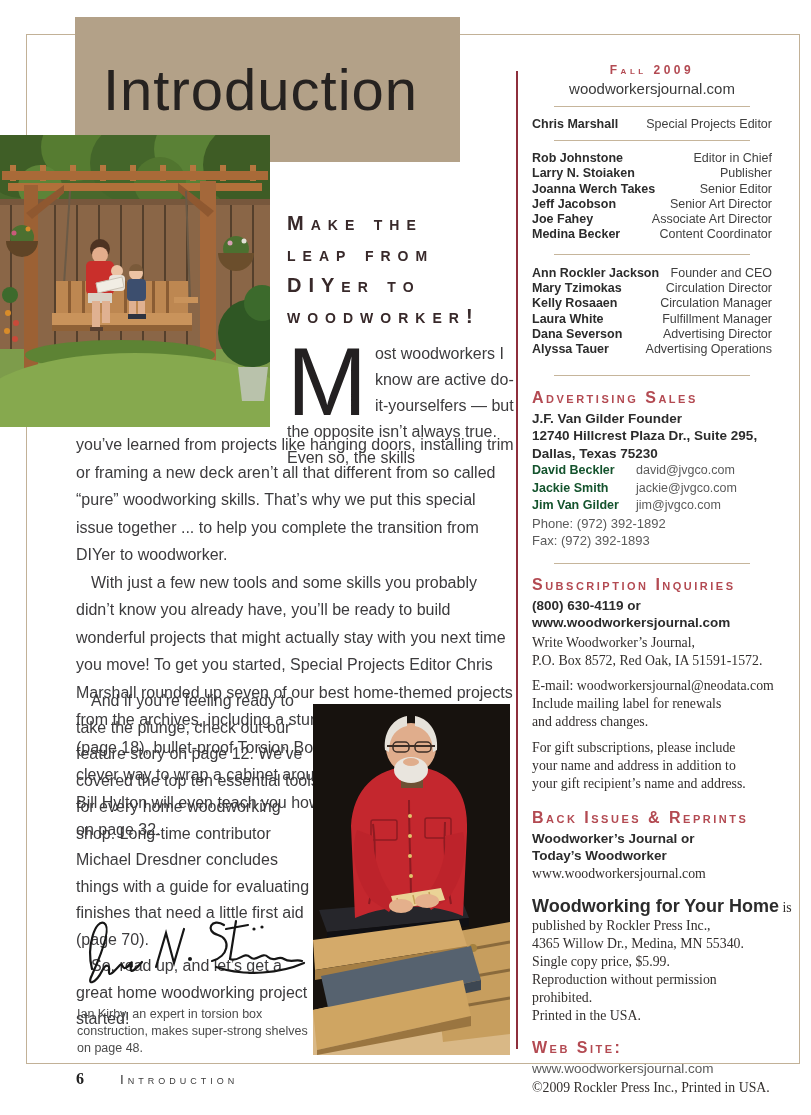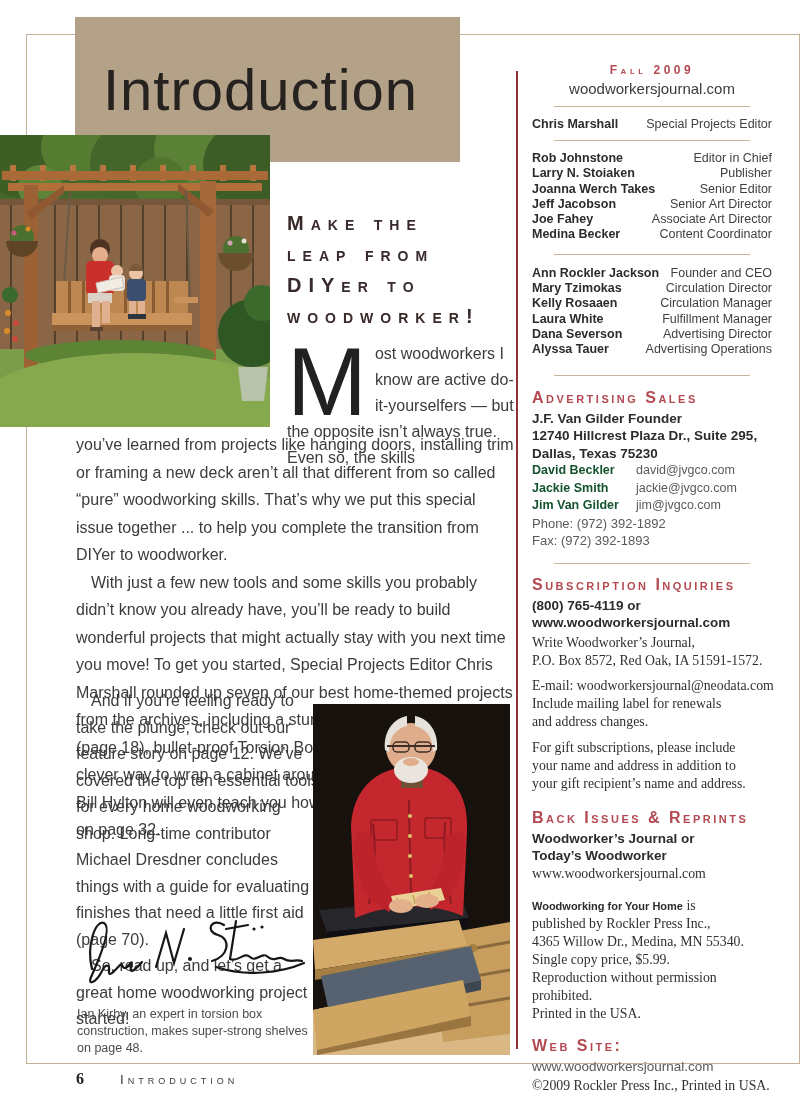--- a/index.html
+++ b/index.html
@@ -58,21 +58,21 @@
             color:#b34a52;margin:0 0 3px 0;}
   .bold-line{font-weight:bold;font-size:13.5px;line-height:17.5px;color:#2c2c2c;}
   .contact-row{display:flex;font-size:12.5px;line-height:17.5px;}
   .contact-row .name{font-weight:bold;color:#14532d;width:104px;}
   .contact-row .email{color:#5a5a5a;}
   .gray-line{font-size:13px;line-height:17.5px;color:#5a5a5a;}
   .serif{font-family:"Liberation Serif",serif;font-size:13.8px;line-height:18px;color:#332f2d;}
   .serif div{white-space:nowrap;}
   .mt2{margin-top:2px;} .mt7{margin-top:7px;} .mt8{margin-top:8px;} .mt14{margin-top:14px;} .mt16{margin-top:16px;}
   .pub-line{white-space:nowrap;}
-  .inline-bold{font-family:"Liberation Sans",sans-serif;font-weight:bold;font-size:11px;color:#2c2c2c;}
+  .inline-bold{font-family:"Liberation Sans",sans-serif;font-weight:bold;font-size:18px;color:#2c2c2c;}
 
   
   .footer{position:absolute;left:76px;top:1063px;display:flex;align-items:baseline;gap:36px;}
   .footer .num{font-family:"Liberation Serif",serif;font-weight:bold;font-size:16px;color:#222;}
   .footer .section{font-variant:small-caps;font-size:13.5px;letter-spacing:4px;color:#3b3b3b;}
 </style>
 </head>
 <body>
 
 <div id="page">
@@ -359,21 +359,21 @@
           <span class="name">Jim Van Gilder</span>
           <span class="email">jim@jvgco.com</span>
         </div>
       <div class="gray-line">Phone: (972) 392-1892</div>
       <div class="gray-line">Fax: (972) 392-1893</div>
     </div>
     <div class="divider d5"></div>
 
     <div>
       <div class="red-head">Subscription Inquiries</div>
-      <div class="bold-line">(800) 765-4119 or</div>
+      <div class="bold-line">(800) 630-4119 or</div>
       <div class="bold-line">www.woodworkersjournal.com</div>
       <div class="serif mt2">
         <div>Write Woodworker’s Journal,</div>
         <div>P.O. Box 8572, Red Oak, IA 51591-1572.</div>
       </div>
       <div class="serif mt7">
         <div>E-mail: woodworkersjournal@neodata.com</div>
         <div>Include mailing label for renewals</div>
         <div>and address changes.</div>
       </div>

